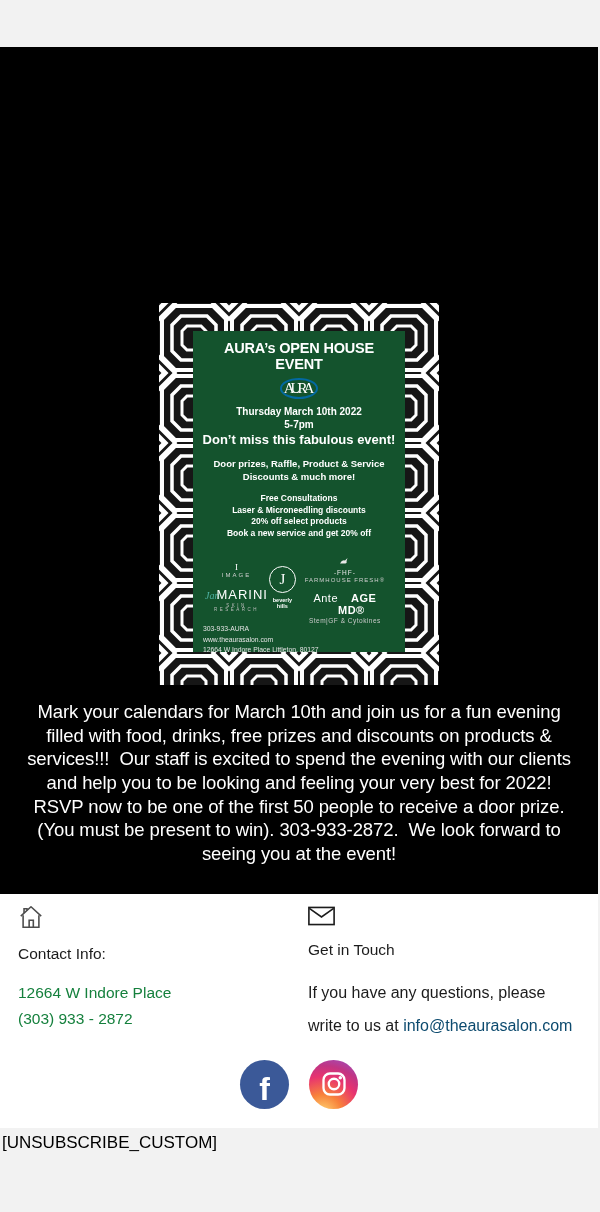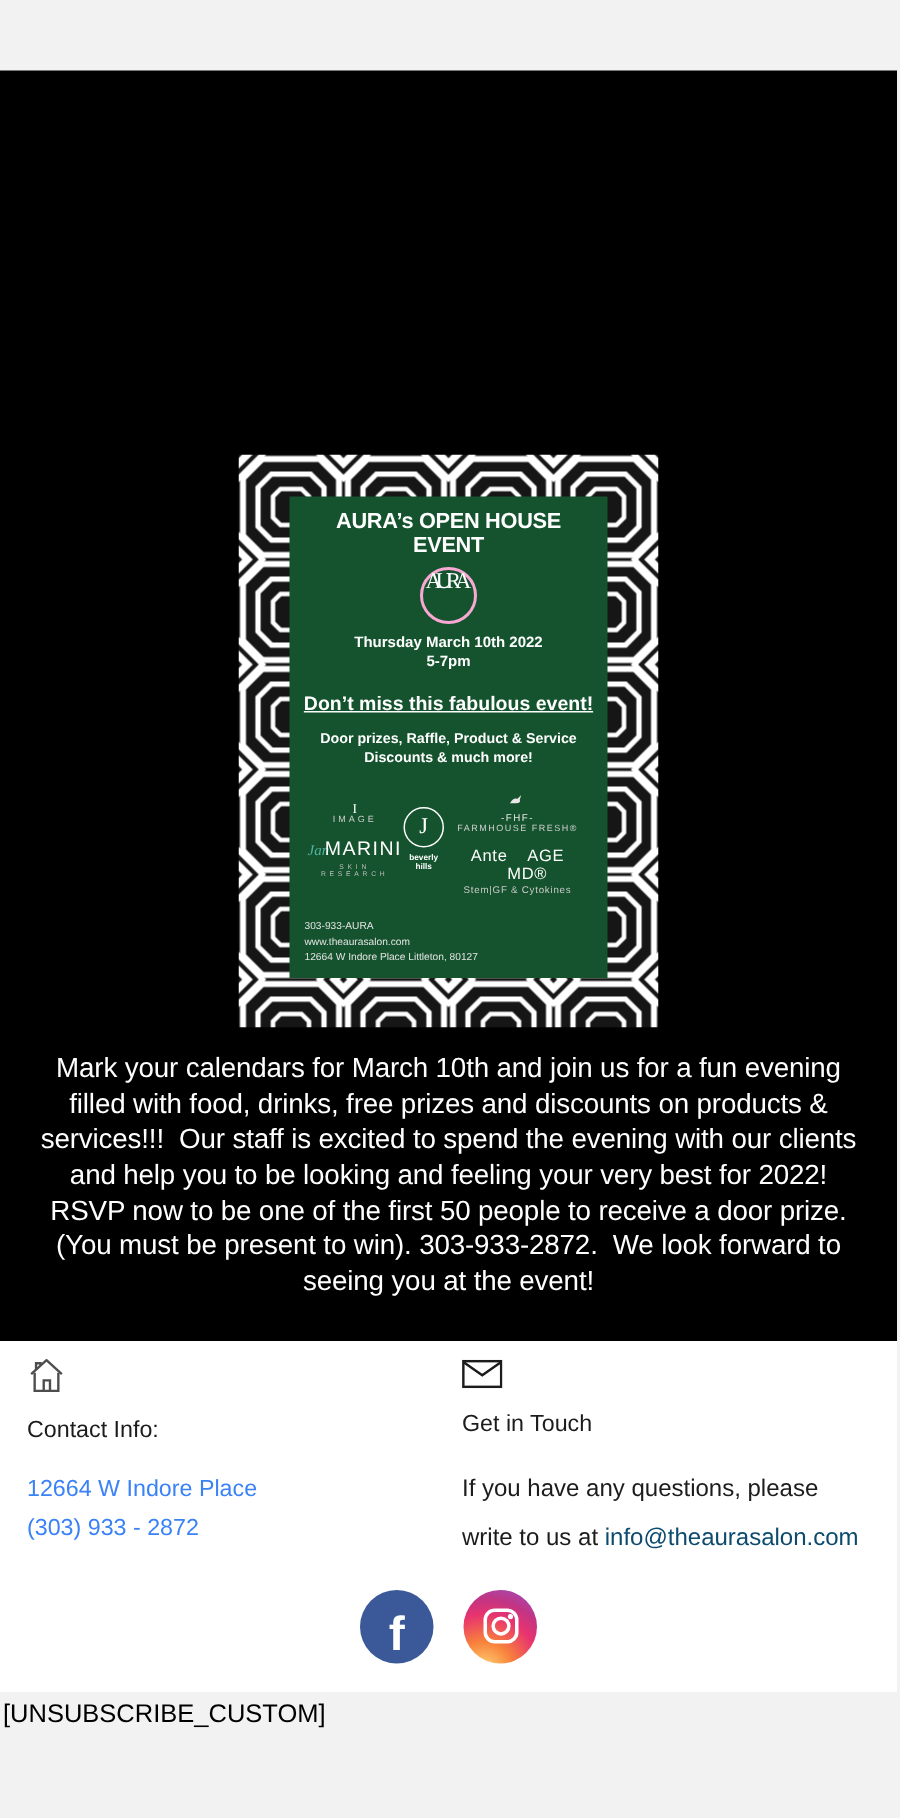--- a/index.html
+++ b/index.html
@@ -28,31 +28,31 @@
     width:212px; height:321px;
     background:#14532d;
     color:#fff;
     text-align:center;
     display:flex; flex-direction:column;
     padding:9px 8px 8px 8px;
     overflow:hidden;
   }
   .flyer-title { font-size:14.5px; font-weight:bold; letter-spacing:-0.2px; }
   .flyer-logo {
-    width:38px; height:38px; border:2px solid #f9a8d4; border-radius:50%;
+    width:38px; height:38px; border:2px solid #0369a1; border-radius:50%;
     margin:6px auto 6px auto;
-    display:flex; align-items:flex-start; justify-content:center;
+    display:flex; align-items:flex-end; justify-content:center;
   }
   .flyer-logo span {
     font-family:"Liberation Serif", serif;
     font-size:15px; letter-spacing:-4px; font-weight:normal;
     padding-right:4px;
   }
   .flyer-date { font-size:10px; font-weight:bold; line-height:1.3; }
-  .flyer-tagline { font-size:13px; font-weight:bold; margin-top:13px;text-decoration:underline; }
+  .flyer-tagline { font-size:13px; font-weight:bold; margin-top:1px; }
   .flyer-promo { font-size:9.5px; font-weight:bold; line-height:1.35; margin-top:11px; }
   .flyer-offers { font-size:8.5px; font-weight:bold; line-height:1.4; margin-top:9px; }
   .brands {
     display:flex; justify-content:space-between; align-items:center;
     margin-top:10px; padding:0 4px;
   }
   .brand-col { display:flex; flex-direction:column; gap:8px; align-items:center; }
   .brand-image .initial { font-family:"Liberation Serif", serif; font-size:9px; }
   .brand-image .name { font-size:6px; letter-spacing:2px; color:#cfcfcf; }
   .brand-marini { line-height:1; }
@@ -62,21 +62,21 @@
   .brand-jbh .circle {
     width:27px; height:27px; border:1.5px solid #fff; border-radius:50%;
     display:flex; align-items:center; justify-content:center; margin:0 auto;
     font-family:"Liberation Serif", serif; font-size:15px;
   }
   .brand-jbh .sub { font-size:5.5px; font-weight:bold; margin-top:4px; }
   .brand-fhf { line-height:1.2; }
   .brand-fhf .abbr { font-size:6.5px; letter-spacing:1px; color:#e8e8e8; }
   .brand-fhf .name { font-size:6px; letter-spacing:1px; color:#cfcfcf; }
   .brand-anteage .name { font-size:11px; letter-spacing:0.5px; }
-  .brand-anteage .name b { font-weight:normal;margin-left:13px; }
+  .brand-anteage .name b { font-weight:bold;margin-left:13px; }
   .brand-anteage .sub { font-size:6.5px; color:#c9c9c9; letter-spacing:0.5px; margin-top:1px; }
   .flyer-contact {
     margin-top:auto;
     text-align:left;
     font-size:6.8px; line-height:1.5; color:#e3e3e3;
     padding-left:2px;
   }
   .main-paragraph {
     margin-top:15px;
     color:#fff;
@@ -88,21 +88,21 @@
   }
 
   
   .footer { background:#fff; padding:10px 0 19px 0; }
   .footer-cols { display:flex; padding:0 18px; }
   .fcol-left { width:290px; }
   .fcol-right { width:270px; padding-top:2px; }
   .ficon { display:block; margin-bottom:15px; }
   .fheading { font-size:15.5px; color:#1c1c1c; margin-bottom:17px; }
   .address-lines { margin-top:17px; }
-  .addr-line { font-size:15.5px; color:#3b82f6; line-height:26px; white-space:pre-wrap; }
+  .addr-line { font-size:15.5px; color:#15803d; line-height:26px; white-space:pre-wrap; }
   .touch-text { font-size:16px; color:#1c1c1c; line-height:33px; margin-top:14px; }
   .touch-text a { color:#0c4a6e; text-decoration:none; }
   .social { display:flex; justify-content:center; gap:20px; margin-top:18px; }
   .social-circle {
     width:49px; height:49px; border-radius:50%;
     display:flex; align-items:center; justify-content:center;
     cursor:pointer;
   }
   .fb { background:#3b5998; }
   .fb .fb-f {
@@ -151,20 +151,26 @@
         <div class="flyer-date">Thursday March 10th 2022</div>
         <div class="flyer-date">5-7pm</div>
 
         <div class="flyer-tagline">Don’t miss this fabulous event!</div>
 
         <div class="flyer-promo">
           <div>Door prizes, Raffle, Product &amp; Service</div>
           <div>Discounts &amp; much more!</div>
         </div>
 
+        <div class="flyer-offers">
+          <div>Free Consultations</div>
+          <div>Laser &amp; Microneedling discounts</div>
+          <div>20% off select products</div>
+          <div>Book a new service and get 20% off</div>
+        </div>
 
         <div class="brands">
           <div class="brand-col">
             <div class="brand-image">
               <div class="initial">I</div>
               <div class="name">IMAGE</div>
             </div>
             <div class="brand-marini">
               <span class="script">Jan</span><span class="name">MARINI</span>
               <div class="sub">SKIN RESEARCH</div>

